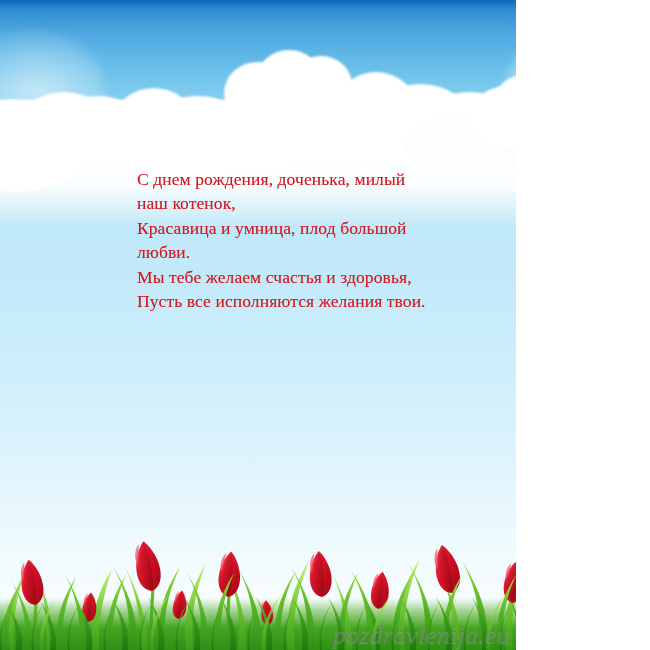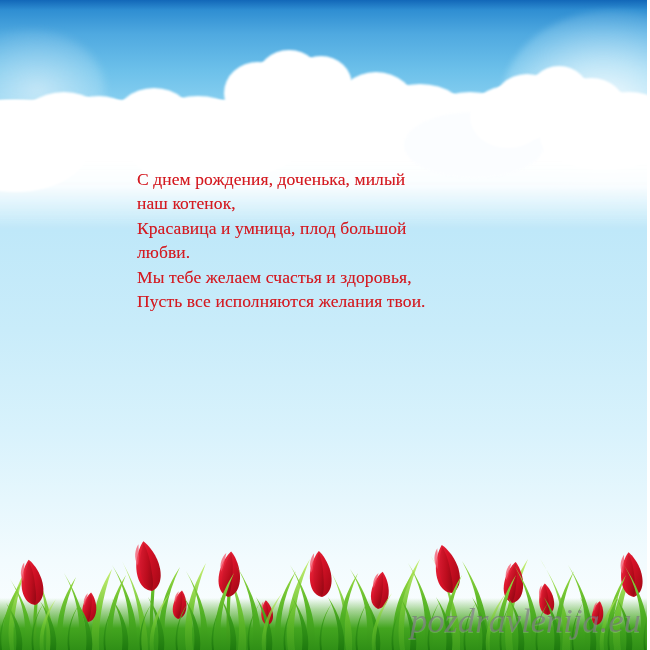--- a/index.html
+++ b/index.html
@@ -2,21 +2,21 @@
 <html><head>
 <meta charset="utf-8">
 <style>
   html, body {
     margin: 0;
     padding: 0;
     background: #ffffff;
   }
   #card {
     position: relative;
-    width: 647px;
+    width: 516px;
     height: 650px;
     overflow: hidden;
     font-family: "Liberation Serif", serif;
     background: #ffffff;
   }
 
   
   .sky {
     position: absolute;
     left: 0; top: 0;
@@ -118,24 +118,24 @@
        rgba(78,170,40,0.45) 22%,
        #43a51f 58%,
        #2f8f16 100%);
   }
   .meadow svg { position: absolute; left: 0; bottom: 0; }
 
   
   .watermark {
     position: absolute;
     right: 6px;
-    bottom: 10px;
+    bottom: 0;
     font-family: "Liberation Serif", serif;
     font-style: italic;
-    font-size: 34px;
+    font-size: 26px;
     letter-spacing: 0.2px;
     color: rgba(118,112,126,0.62);
     text-shadow: 0 1px 0 rgba(255,255,255,0.18);
     user-select: none;
     white-space: nowrap;
   }
 </style>
 </head>
 <body>
 

